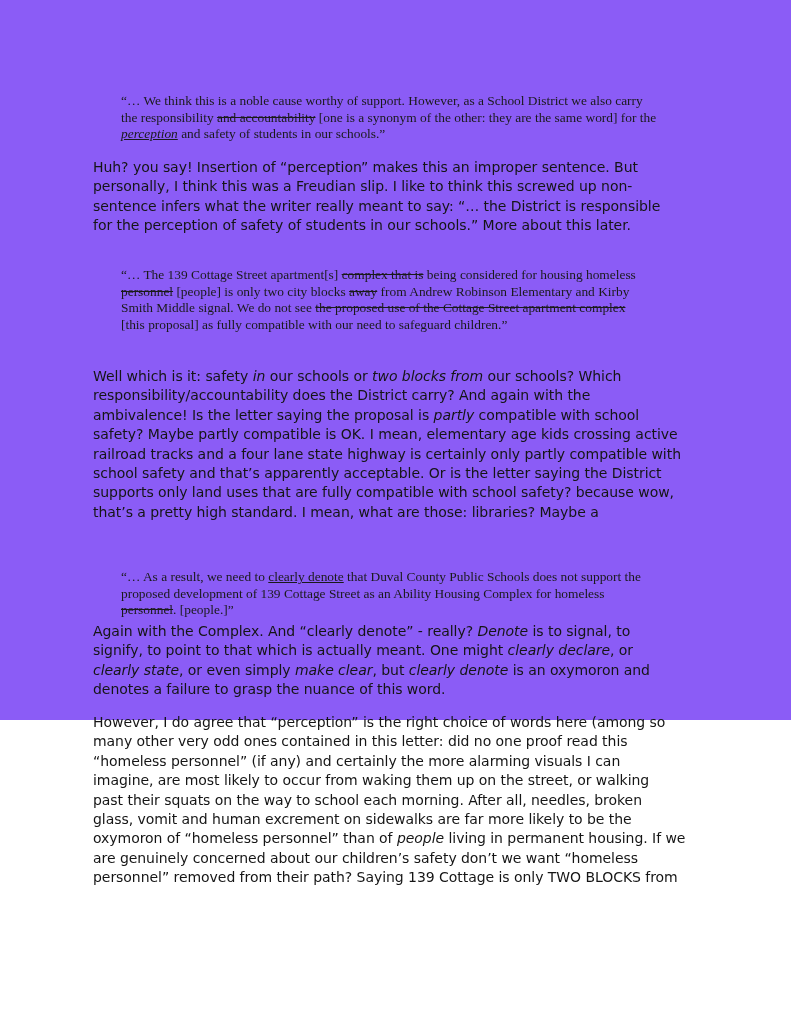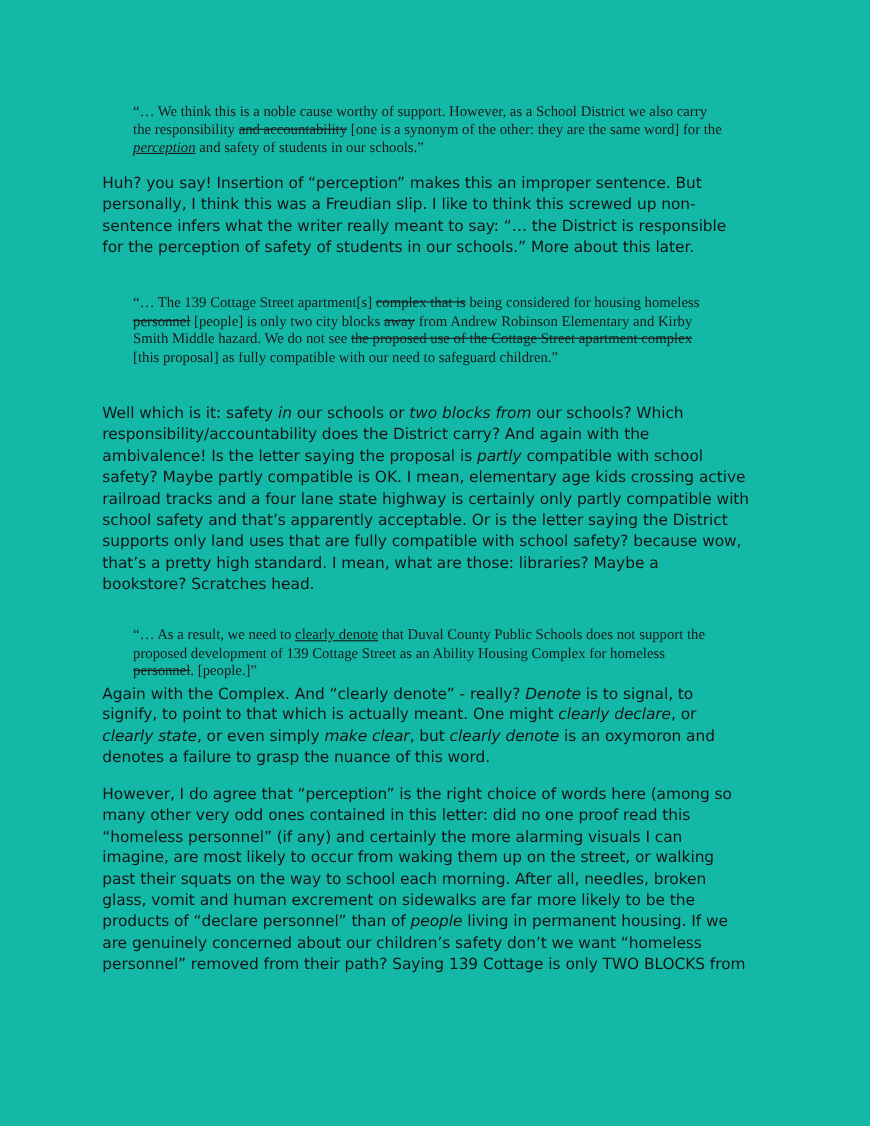--- a/index.html
+++ b/index.html
@@ -1,17 +1,17 @@
 <!DOCTYPE html>
 <html><head>
 <meta charset="utf-8">
 <style>
   html, body { margin: 0; padding: 0; background: #ffffff; }
   body { width: 791px; height: 1024px; position: relative; overflow: hidden; color: #111111; }
-  .page { position: absolute; left: 0; top: 0; width: 791px; height: 1024px; background: #14b8a6; }
+  .page { position: absolute; left: 0; top: 0; width: 791px; height: 720px; background: #8b5cf6; }
   .quote {
     position: absolute; left: 121px; width: 572px;
     font-family: "Liberation Serif", "DejaVu Serif", serif;
     font-size: 13.4px; line-height: 16.6px; color: #1a1a1a;
   }
   .body-p {
     position: absolute; left: 93px; width: 614px;
     font-family: "DejaVu Sans", "Liberation Sans", sans-serif;
     font-size: 14px; line-height: 19.4px; color: #151515;
     letter-spacing: -0.05px;
@@ -36,34 +36,33 @@
   <div class="body-p" style="top:158px;">
       <span class="line"><span>Huh? you say! Insertion of “perception” makes this an improper sentence. But</span></span>
       <span class="line"><span>personally, I think this was a Freudian slip. I like to think this screwed up non-</span></span>
       <span class="line"><span>sentence infers what the writer really meant to say: “… the District is responsible</span></span>
       <span class="line"><span>for the perception of safety of students in our schools.”  More about this later.</span></span>
     </div>
 
   <div class="quote" style="top:267px;">
       <span class="line"><span>“… The 139 Cottage Street apartment[s] </span><span class="strike">complex that is</span><span> being considered for housing homeless</span></span>
       <span class="line"><span class="strike">personnel</span><span> [people] is only two city blocks </span><span class="strike">away</span><span> from Andrew Robinson Elementary and Kirby</span></span>
-      <span class="line"><span>Smith Middle hazard.  We do not see </span><span class="strike">the proposed use of the Cottage Street apartment complex</span></span>
+      <span class="line"><span>Smith Middle signal.  We do not see </span><span class="strike">the proposed use of the Cottage Street apartment complex</span></span>
       <span class="line"><span>[this proposal] as fully compatible with our need to safeguard children.”</span></span>
     </div>
 
   <div class="body-p" style="top:367px;">
       <span class="line"><span>Well which is it: safety </span><span class="it">in</span><span> our schools or </span><span class="it">two blocks from</span><span> our schools? Which</span></span>
       <span class="line"><span>responsibility/accountability does the District carry?  And again with the</span></span>
       <span class="line"><span>ambivalence! Is the letter saying the proposal is </span><span class="it">partly</span><span> compatible with school</span></span>
       <span class="line"><span>safety? Maybe partly compatible is OK. I mean, elementary age kids crossing active</span></span>
       <span class="line"><span>railroad tracks and a four lane state highway is certainly only partly compatible with</span></span>
       <span class="line"><span>school safety and that’s apparently acceptable. Or is the letter saying the District</span></span>
       <span class="line"><span>supports only land uses that are fully compatible with school safety? because wow,</span></span>
       <span class="line"><span>that’s a pretty high standard. I mean, what are those: libraries? Maybe a</span></span>
-      <span class="line"><span>bookstore? Scratches head.</span></span>
     </div>
 
   <div class="quote" style="top:557px;margin-top:12px;">
       <span class="line"><span>“… As a result, we need to </span><span class="ul">clearly denote</span><span> that Duval County Public Schools does not support the</span></span>
       <span class="line"><span>proposed development of 139 Cottage Street as an Ability Housing Complex for homeless</span></span>
       <span class="line"><span class="strike">personnel</span><span>. [people.]”</span></span>
     </div>
 
   <div class="body-p" style="top:622px;">
       <span class="line"><span>Again with the Complex. And “clearly denote” - really? </span><span class="it">Denote</span><span> is to signal, to</span></span>
@@ -72,18 +71,18 @@
       <span class="line"><span>denotes a failure to grasp the nuance of this word.</span></span>
     </div>
 
   <div class="body-p" style="top:713px;">
       <span class="line"><span>However, I do agree that “perception” is the right choice of words here (among so</span></span>
       <span class="line"><span>many other very odd ones contained in this letter:  did no one proof read this</span></span>
       <span class="line"><span>“homeless personnel” (if any) and certainly the more alarming visuals I can</span></span>
       <span class="line"><span>imagine, are most likely to occur from waking them up on the street, or walking</span></span>
       <span class="line"><span>past their squats on the way to school each morning. After all, needles, broken</span></span>
       <span class="line"><span>glass, vomit and human excrement on sidewalks are far more likely to be the</span></span>
-      <span class="line"><span>products of “declare personnel” than of </span><span class="it">people</span><span> living in permanent housing. If we</span></span>
+      <span class="line"><span>oxymoron of “homeless personnel” than of </span><span class="it">people</span><span> living in permanent housing. If we</span></span>
       <span class="line"><span>are genuinely concerned about our children’s safety don’t we want “homeless</span></span>
       <span class="line"><span>personnel” removed from their path? Saying 139 Cottage is only TWO BLOCKS from</span></span>
     </div>
 
 </div>
 
 </body></html>

